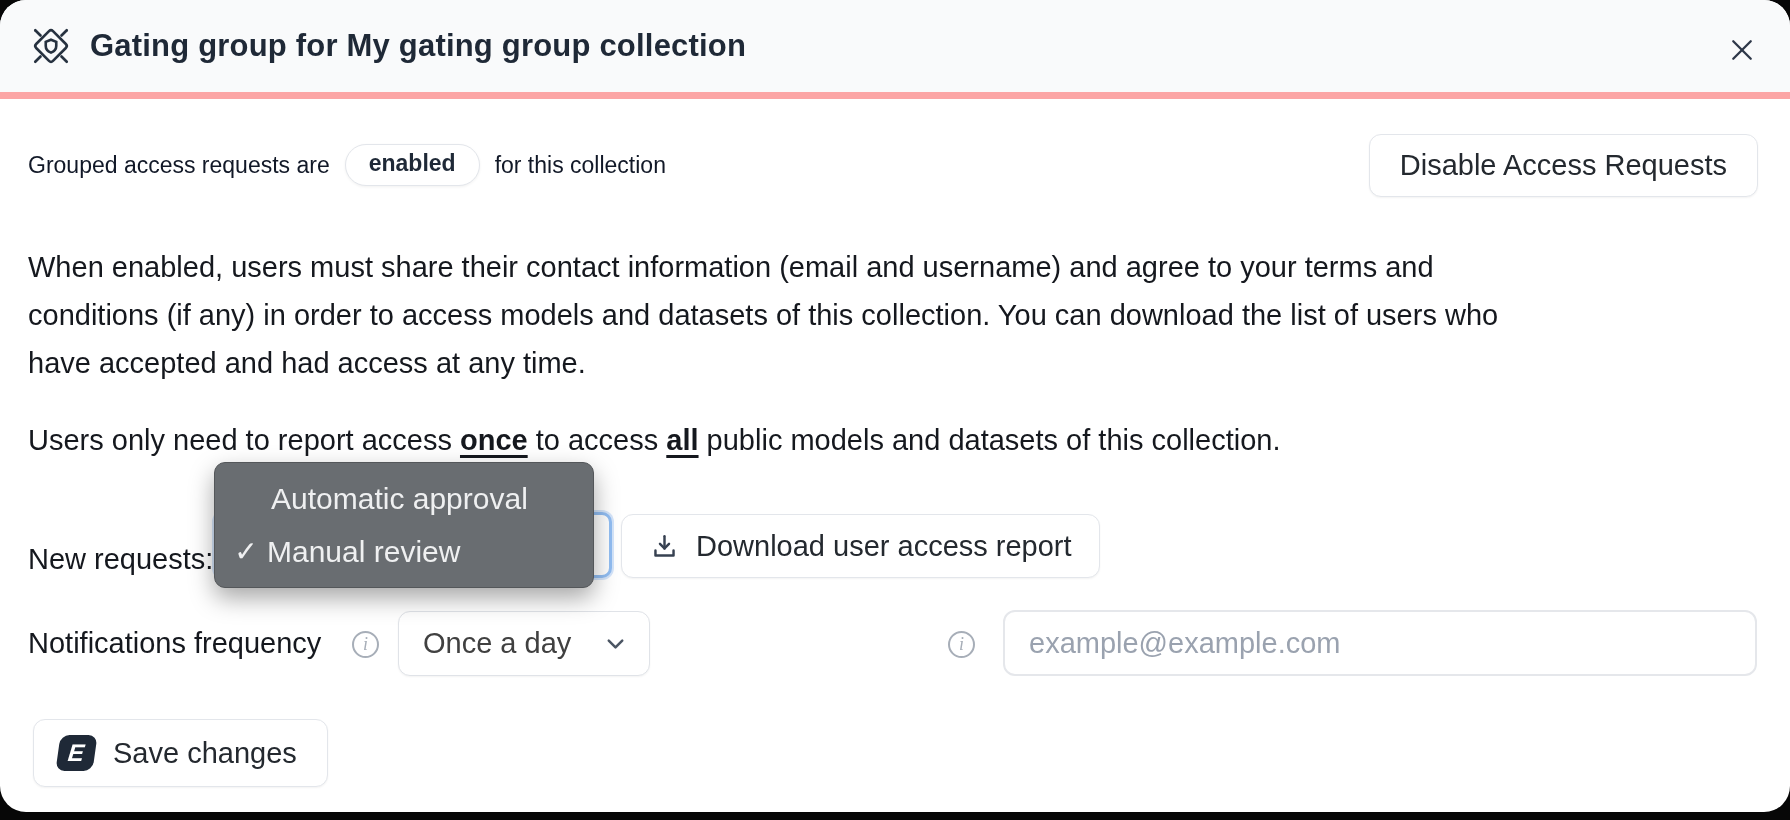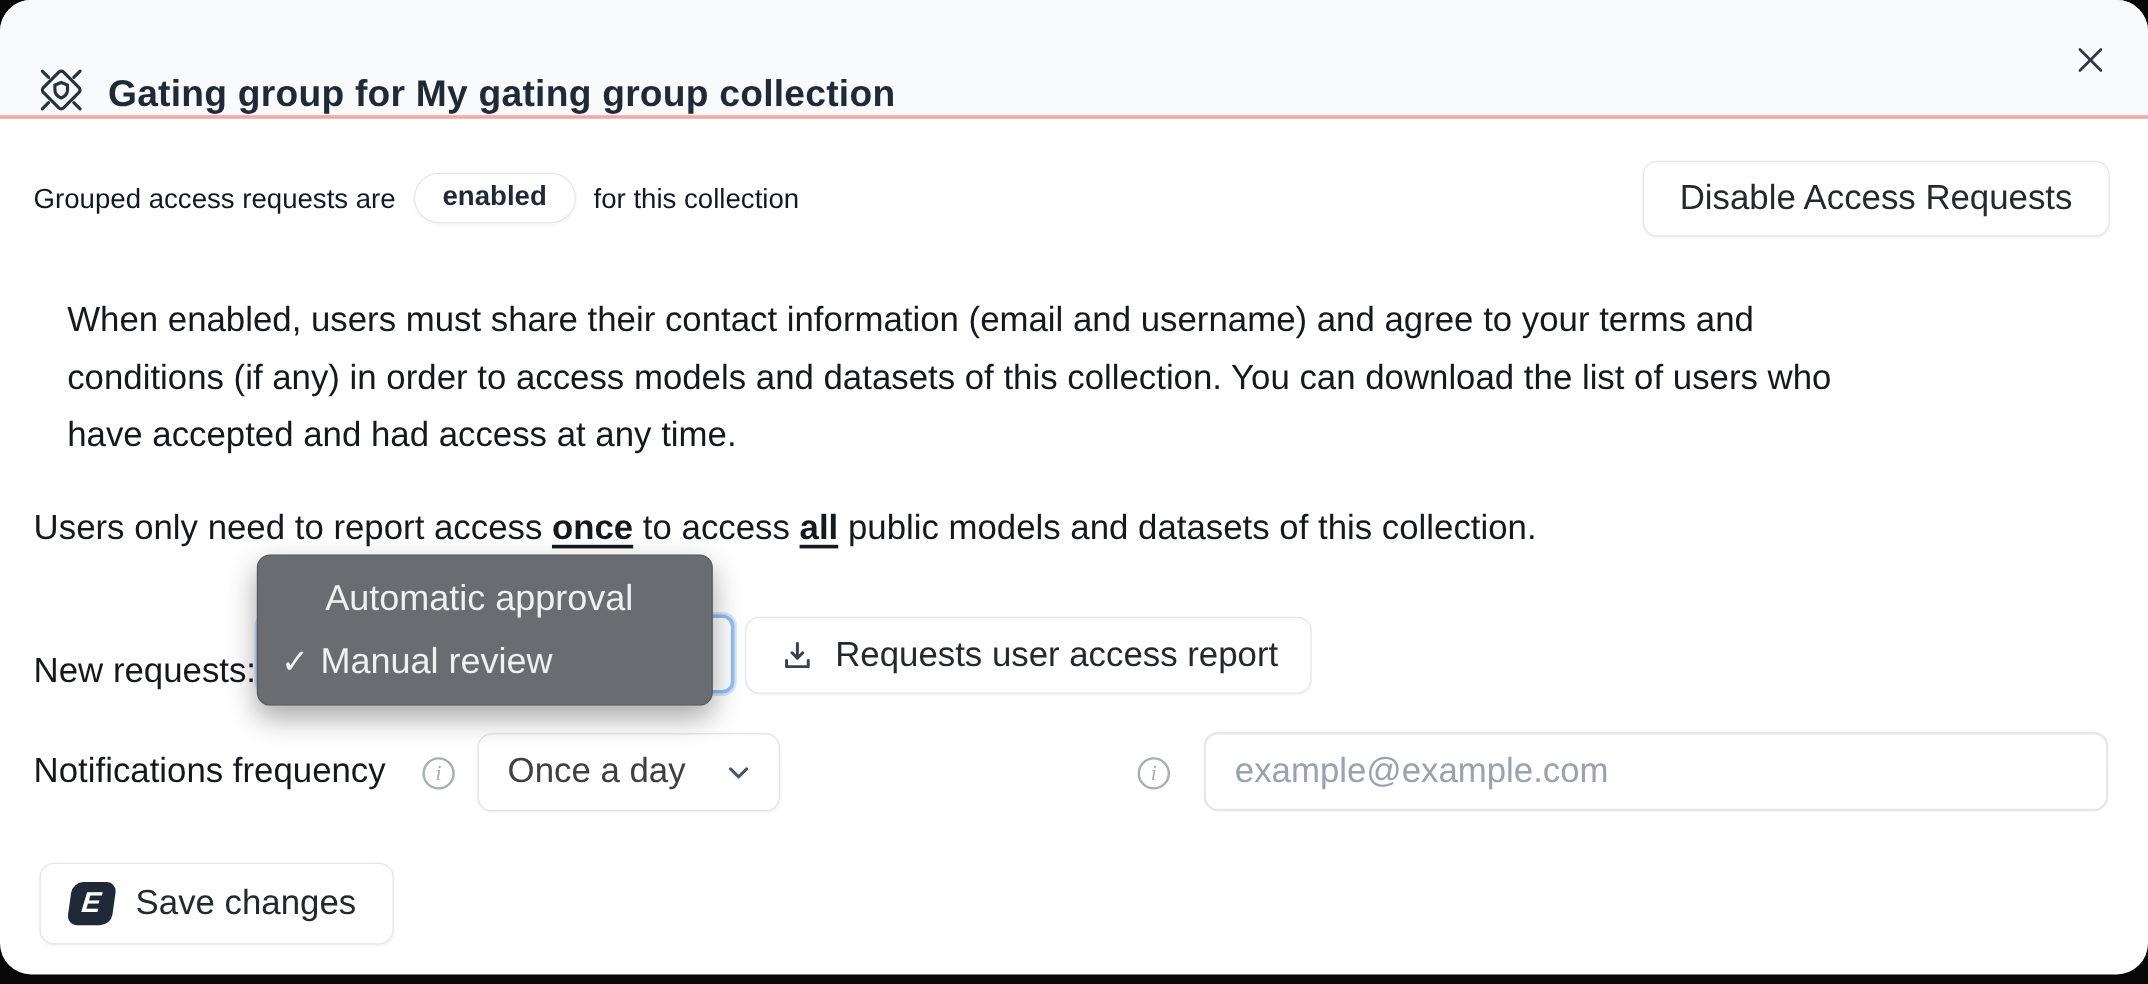--- a/index.html
+++ b/index.html
@@ -7,22 +7,22 @@
 
   .modal {
     position:absolute; left:0; top:0; width:1790px; height:812px;
     background:#ffffff; border-radius:26px; overflow:hidden;
     box-shadow:0 0 0 1px rgba(0,0,0,.15);
   }
 
   
   .hdr {
     position:absolute; top:0; left:0; right:0; height:99px;
-    background:#f9fafb; border-bottom:3px solid #fca5a5;
-    display:flex; align-items:flex-end; padding:0 30px; gap:18px;
+    background:#f9fafb; border-bottom:7px solid #fca5a5;
+    display:flex; align-items:center; padding:0 30px; gap:18px;
   }
   .hdr-title { font-size:31px; font-weight:700; color:#1f2937; letter-spacing:.2px; }
   .gate-icon { width:42px; height:42px; flex:0 0 auto; }
   .close-btn {
     position:absolute; right:28px; top:30px; width:40px; height:40px;
     display:flex; align-items:center; justify-content:center; cursor:pointer;
     background:none; border:none;
   }
 
   
@@ -39,21 +39,21 @@
     display:inline-flex; align-items:center; gap:16px;
     background:#ffffff; border:1px solid #e3e6eb; border-radius:12px;
     font-size:29px; color:#24292f; box-shadow:0 1px 2px rgba(0,0,0,.05);
     cursor:pointer; font-family:inherit;
   }
   .disable-btn { padding:14px 30px; }
 
   
   .desc {
     position:absolute; top:243px; left:28px; width:1516px;
-    font-size:29px; line-height:48px; color:#15181e;margin-left:28px;
+    font-size:29px; line-height:48px; color:#15181e;
   }
   .note {
     position:absolute; top:424px; left:28px; width:1600px;
     font-size:29px; color:#15181e;
   }
   .note b { font-weight:700; text-decoration:underline; text-decoration-thickness:3px; text-underline-offset:5px; }
 
   
   .nr-label { position:absolute; top:543px; left:28px; font-size:29px; color:#15181e; z-index:1; }
   .nr-select {
@@ -151,21 +151,21 @@
   <div class="note"><span>Users only need to report access </span><b>once</b><span> to access </span><b>all</b><span> public models and datasets of this collection.</span></div>
 
   <div class="nr-label">New requests:</div>
   <div class="nr-select"></div>
   <button class="btn dl-btn">
     <svg class="dl-icon" viewBox="0 0 24 24" fill="none" stroke="#374151" stroke-width="1.9" stroke-linecap="round" stroke-linejoin="round">
       <path d="M5 15 V19 H19 V15"></path>
       <line x1="12" y1="4" x2="12" y2="13.5"></line>
       <polyline points="8.5,10 12,13.5 15.5,10"></polyline>
     </svg>
-    <span>Requests user access report</span>
+    <span>Download user access report</span>
   </button>
 
   <div class="popup">
     <div class="popup-opt no-check">
       <span class="opt-label">Automatic approval</span>
     </div>
     <div class="popup-opt">
       <span class="check">✓</span>
       <span class="opt-label">Manual review</span>
     </div>

